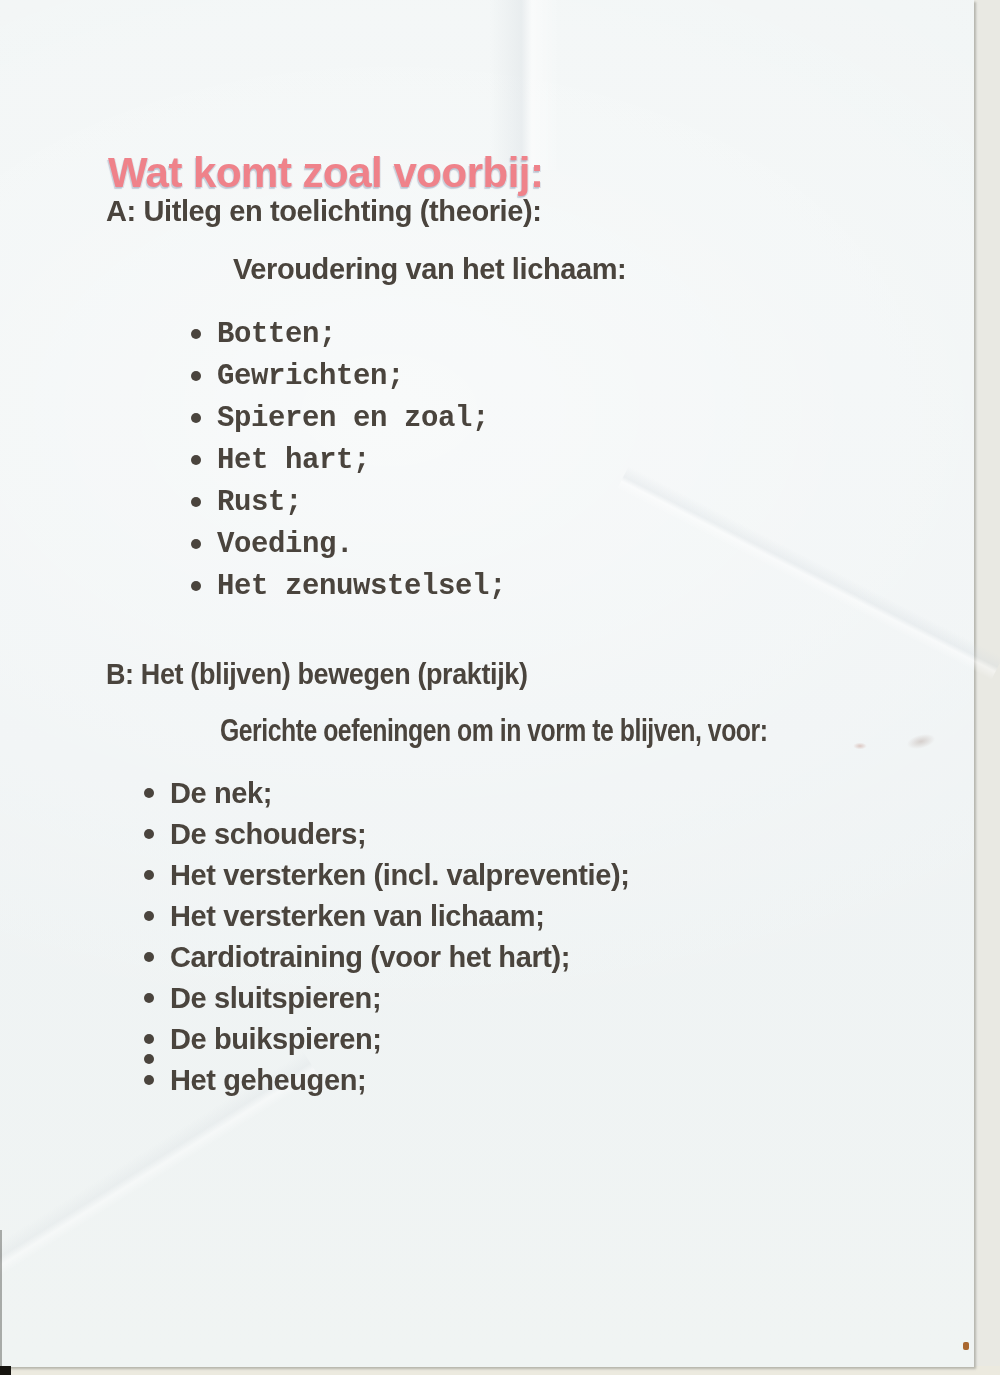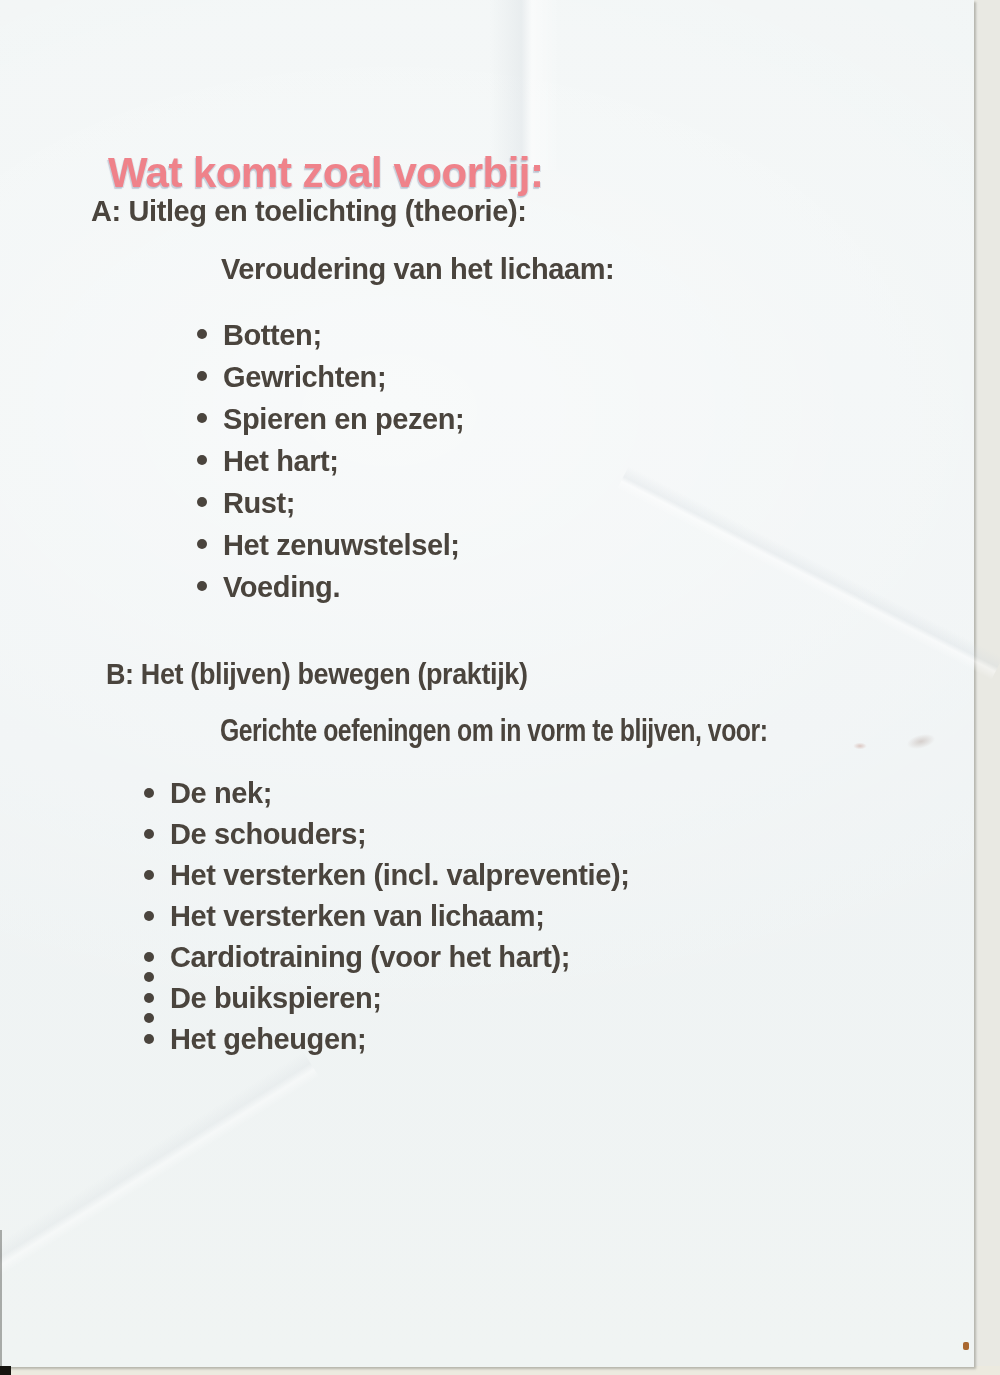--- a/index.html
+++ b/index.html
@@ -68,29 +68,29 @@
   
   .txt{position:absolute;white-space:nowrap;color:#4a443d;font-weight:bold;z-index:2;}
   #title{
     left:108px;top:120px;
     font-size:42px;line-height:50px;
     color:#ef828a;
     letter-spacing:-0.5px;
     text-shadow:-1px 2px 1px rgba(115,128,160,0.35), 1px 1px 0 rgba(150,160,185,0.25);
   }
   .heading{font-size:29px;line-height:36px;letter-spacing:-0.4px;}
-  #heading-a{left:91px;top:193px;text-align:right;}
-  #sub-a{left:221px;top:251px;}
+  #heading-a{left:106px;top:193px;text-align:right;}
+  #sub-a{left:233px;top:251px;}
   #heading-b{left:106px;top:656px;transform:scaleX(0.93);transform-origin:left center;}
   #sub-b{left:220px;top:713px;font-size:31px;transform:scaleX(0.80);transform-origin:left center;letter-spacing:-0.6px;}
 
   ul.blist{
     position:absolute;margin:0;padding:0;list-style:none;z-index:2;
   }
-  #list-a{left:196px;top:314px;}
+  #list-a{left:190px;top:314px;font-family:Liberation Mono, monospace;}
   #list-a li{line-height:42px;}
   #list-b{left:143px;top:773px;}
   #list-b li{line-height:41px;}
   ul.blist li{
     position:relative;
     padding-left:27px;
     font-size:29px;font-weight:bold;color:#4a443d;
     letter-spacing:-0.4px;white-space:nowrap;
   }
   .bullet{
@@ -121,38 +121,38 @@
   <li>
         <span class="bullet"></span>
         <span>Botten;</span>
       </li>
       <li>
         <span class="bullet"></span>
         <span>Gewrichten;</span>
       </li>
       <li>
         <span class="bullet"></span>
-        <span>Spieren en pezen;</span>
+        <span>Spieren en zoal;</span>
       </li>
       <li>
         <span class="bullet"></span>
         <span>Het hart;</span>
       </li>
       <li>
         <span class="bullet"></span>
         <span>Rust;</span>
       </li>
       <li>
         <span class="bullet"></span>
+        <span>Voeding.</span>
+      </li>
+      <li>
+        <span class="bullet"></span>
         <span>Het zenuwstelsel;</span>
       </li>
-      <li>
-        <span class="bullet"></span>
-        <span>Voeding.</span>
-      </li>
     </ul>
 
   <div id="heading-b" class="txt heading">B: Het (blijven) bewegen (praktijk)</div>
 
   <div id="sub-b" class="txt heading">Gerichte oefeningen om in vorm te blijven, voor:</div>
 
   <ul id="list-b" class="blist">
 
       <li>
         <span class="bullet"></span>
@@ -169,20 +169,21 @@
       <li>
         <span class="bullet"></span>
         <span>Het versterken van lichaam;</span>
       </li>
       <li>
         <span class="bullet"></span>
         <span>Cardiotraining (voor het hart);</span>
       </li>
       <li>
         <span class="bullet"></span>
+        <span>De sluitspieren;</span>
       </li>
       <li>
         <span class="bullet"></span>
         <span>De buikspieren;</span>
       </li>
       <li>
         <span class="bullet"></span>
       </li>
       <li>
         <span class="bullet"></span>

